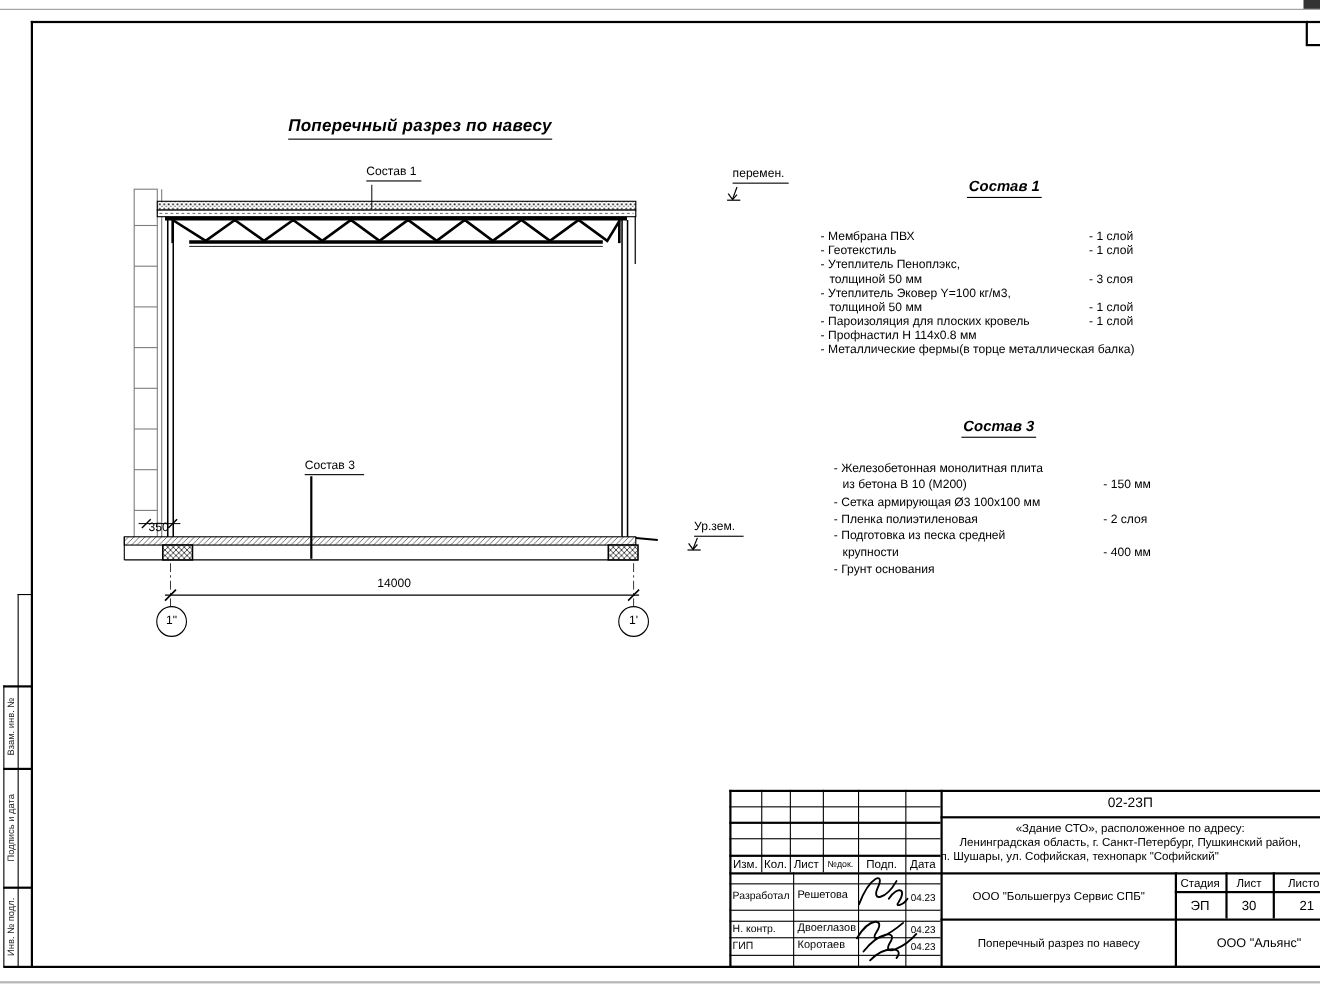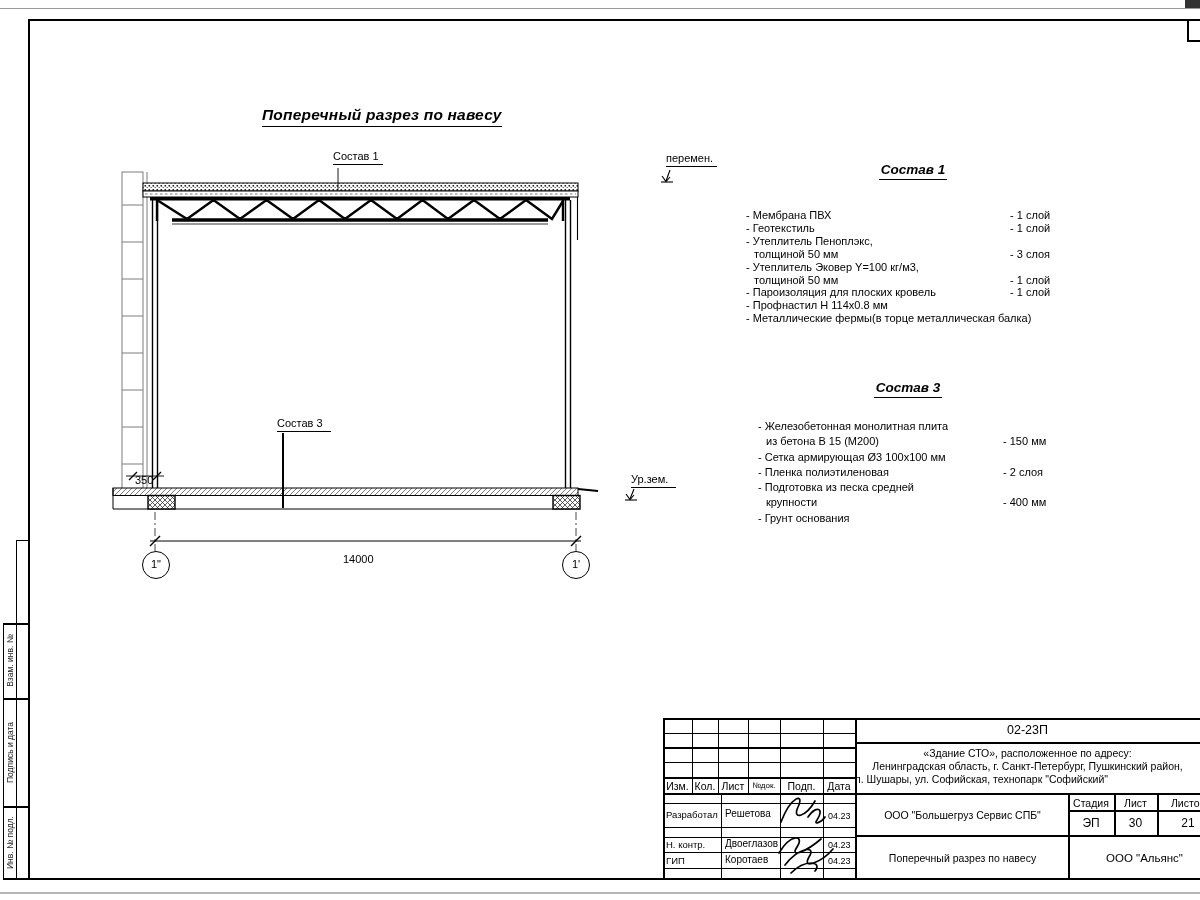--- a/index.html
+++ b/index.html
@@ -21,21 +21,21 @@
   .spec-head{
     position:absolute;width:130px;text-align:center;font-size:13.5px;font-style:italic;
     font-weight:700;
   }
   .spec-head span{border-bottom:1.2px solid #000;padding:0 2px 2px 2px}
   .spec{position:absolute;font-size:11px}
   .spec .row{position:relative;white-space:nowrap}
   .s1 .row{line-height:12.9px}
   .s3 .row{line-height:15.3px}
   .spec .v{position:absolute;top:0}
-  .s1 .v{left:264px}
+  .s1 .v{left:244px}
   .s3 .v{left:245px}
   .spec .ind{padding-left:8px}
   .axis{
     position:absolute;width:26px;height:26px;border:1.2px solid #000;border-radius:50%;
     text-align:center;line-height:25px;font-size:11px;background:#fff;
   }
   .rot{
     position:absolute;width:100px;height:13px;transform:rotate(-90deg);
     font-size:8.5px;line-height:13px;text-align:center;white-space:nowrap;color:#222;
   }
@@ -164,41 +164,41 @@
   </g>
 </svg>
 
 <div class="dwg-title">Поперечный разрез по навесу</div>
 
 <div class="lbl ulbl" style="left:333px;top:150px;width:50px">Состав 1</div>
 <div class="lbl ulbl" style="left:277px;top:417px;width:54px">Состав 3</div>
 <div class="lbl ulbl" style="left:666px;top:152px;width:51px">перемен.</div>
 <div class="lbl ulbl" style="left:631px;top:473px;width:45px">Ур.зем.</div>
 <div class="lbl" style="left:135px;top:474px">350</div>
-<div class="lbl" style="left:343px;top:553px">14000</div>
+<div class="lbl" style="left:343px;top:525px">14000</div>
 <div class="axis" style="left:142px;top:551px">1"</div>
 <div class="axis" style="left:562px;top:551px">1'</div>
 
 <div class="spec-head" style="left:848px;top:162px"><span>Состав 1</span></div>
 <div class="spec s1" style="left:746px;top:209px;width:350px">
   <div class="row"><span class="t">- Мембрана ПВХ</span><span class="v">- 1 слой</span></div>
   <div class="row"><span class="t">- Геотекстиль</span><span class="v">- 1 слой</span></div>
   <div class="row"><span class="t">- Утеплитель Пеноплэкс,</span><span class="v"></span></div>
   <div class="row ind"><span class="t">толщиной 50 мм</span><span class="v">- 3 слоя</span></div>
   <div class="row"><span class="t">- Утеплитель Эковер Y=100 кг/м3,</span><span class="v"></span></div>
   <div class="row ind"><span class="t">толщиной 50 мм</span><span class="v">- 1 слой</span></div>
   <div class="row"><span class="t">- Пароизоляция для плоских кровель</span><span class="v">- 1 слой</span></div>
   <div class="row"><span class="t">- Профнастил Н 114х0.8 мм</span><span class="v"></span></div>
   <div class="row"><span class="t">- Металлические фермы(в торце металлическая балка)</span><span class="v"></span></div>
 </div>
 
 <div class="spec-head" style="left:843px;top:380px"><span>Состав 3</span></div>
 <div class="spec s3" style="left:758px;top:419px;width:330px">
   <div class="row"><span class="t">- Железобетонная  монолитная плита</span><span class="v"></span></div>
-  <div class="row ind"><span class="t">из бетона В 15 (М200)</span><span class="v">- 150 мм</span></div>
+  <div class="row ind"><span class="t">из бетона В 10 (М200)</span><span class="v">- 150 мм</span></div>
   <div class="row"><span class="t">- Сетка армирующая Ø3 100х100 мм</span><span class="v"></span></div>
   <div class="row"><span class="t">- Пленка полиэтиленовая</span><span class="v">-  2 слоя</span></div>
   <div class="row"><span class="t">- Подготовка из песка средней</span><span class="v"></span></div>
   <div class="row ind"><span class="t">крупности</span><span class="v">- 400 мм</span></div>
   <div class="row"><span class="t">- Грунт основания</span><span class="v"></span></div>
 </div>
 
 <div id="tb">
 
   <div class="ln" style="left:0;top:0;width:2px;height:162px"></div>

